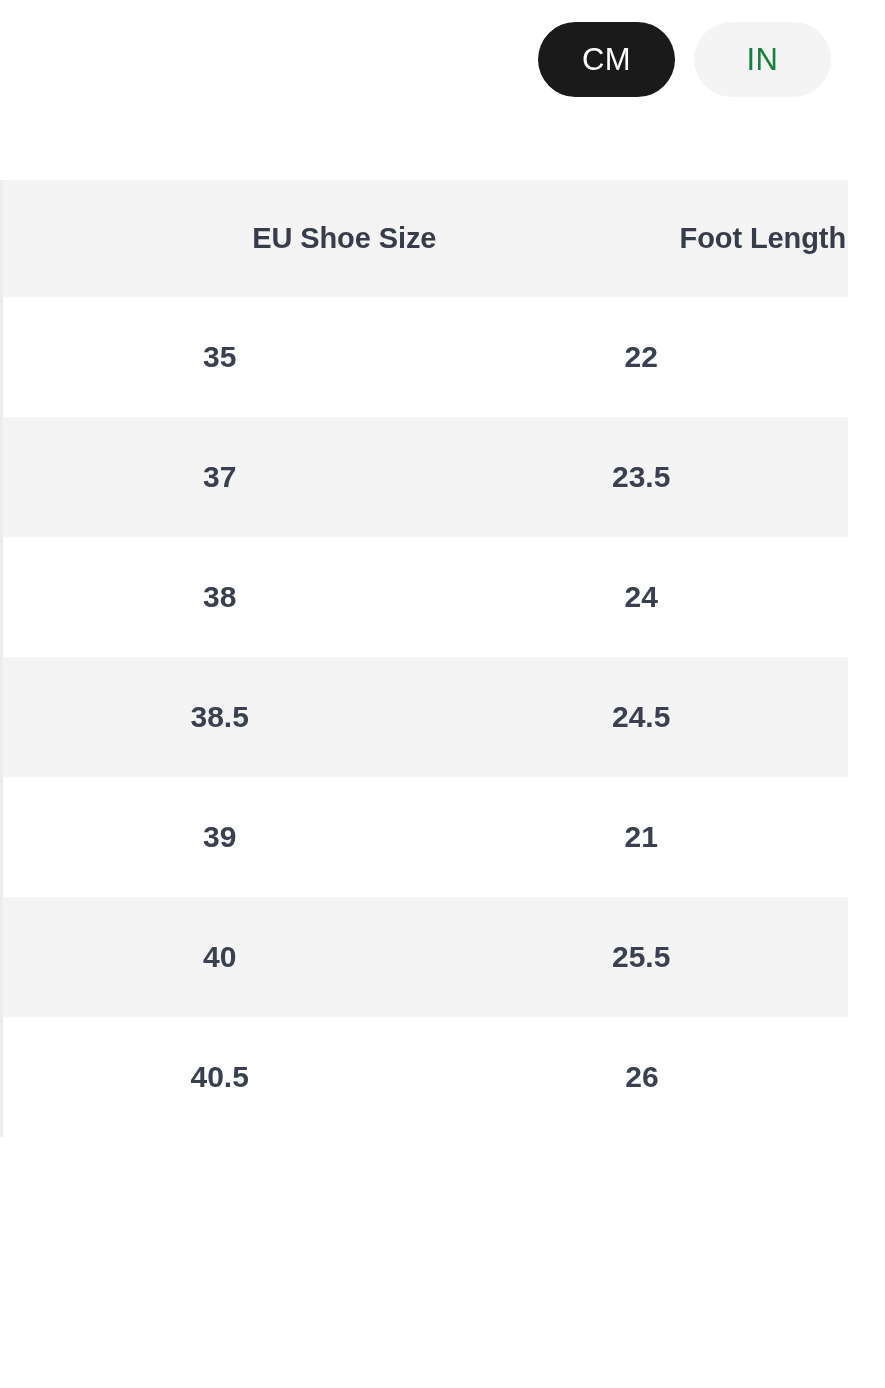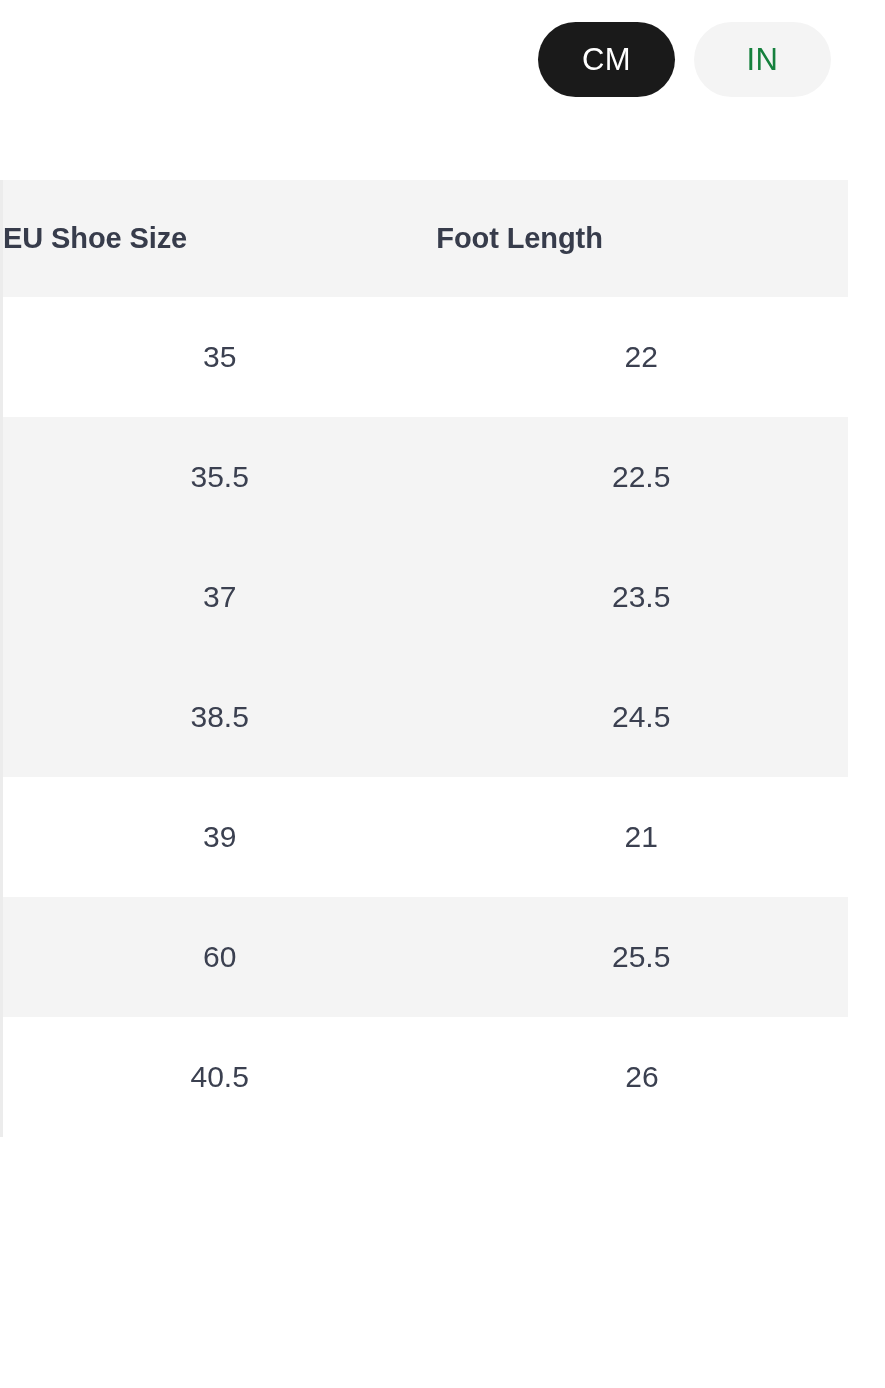--- a/index.html
+++ b/index.html
@@ -77,31 +77,31 @@
   .size-table col.c2 { width: 48.6%; }
 
   .size-table thead th {
     height: 117px;
     background: #f4f4f4;
     color: #373c4b;
     font-family: "Liberation Sans", sans-serif;
     font-size: 29px;
     font-weight: 700;
     letter-spacing: -0.1px;
-    text-align: left;
+    text-align: right;
     vertical-align: middle;
     padding: 0;
     border: none;
   }
   .size-table tbody td {
     height: 120px;
     color: #3b4050;
     font-family: "Liberation Sans", sans-serif;
     font-size: 30px;
-    font-weight: 400;
+    font-weight: 700;
     text-align: center;
     vertical-align: middle;
     padding: 0;
     border: none;
     background: #ffffff;
   }
   .size-table tbody tr.alt td {
     background: #f4f4f4;
   }
 </style>
@@ -126,37 +126,37 @@
           <th>EU Shoe Size</th>
           <th>Foot Length</th>
         </tr>
       </thead>
       <tbody>
         <tr>
           <td>35</td>
           <td>22</td>
         </tr>
         <tr class="alt">
-          <td>35.5</td>
-          <td>22.5</td>
-        </tr>
-        <tr class="alt">
           <td>37</td>
           <td>23.5</td>
+        </tr>
+        <tr>
+          <td>38</td>
+          <td>24</td>
         </tr>
         <tr class="alt">
           <td>38.5</td>
           <td>24.5</td>
         </tr>
         <tr>
           <td>39</td>
           <td>21</td>
         </tr>
         <tr class="alt">
-          <td>60</td>
+          <td>40</td>
           <td>25.5</td>
         </tr>
         <tr>
           <td>40.5</td>
           <td>26</td>
         </tr>
       </tbody>
     </table>
   </div>
 

